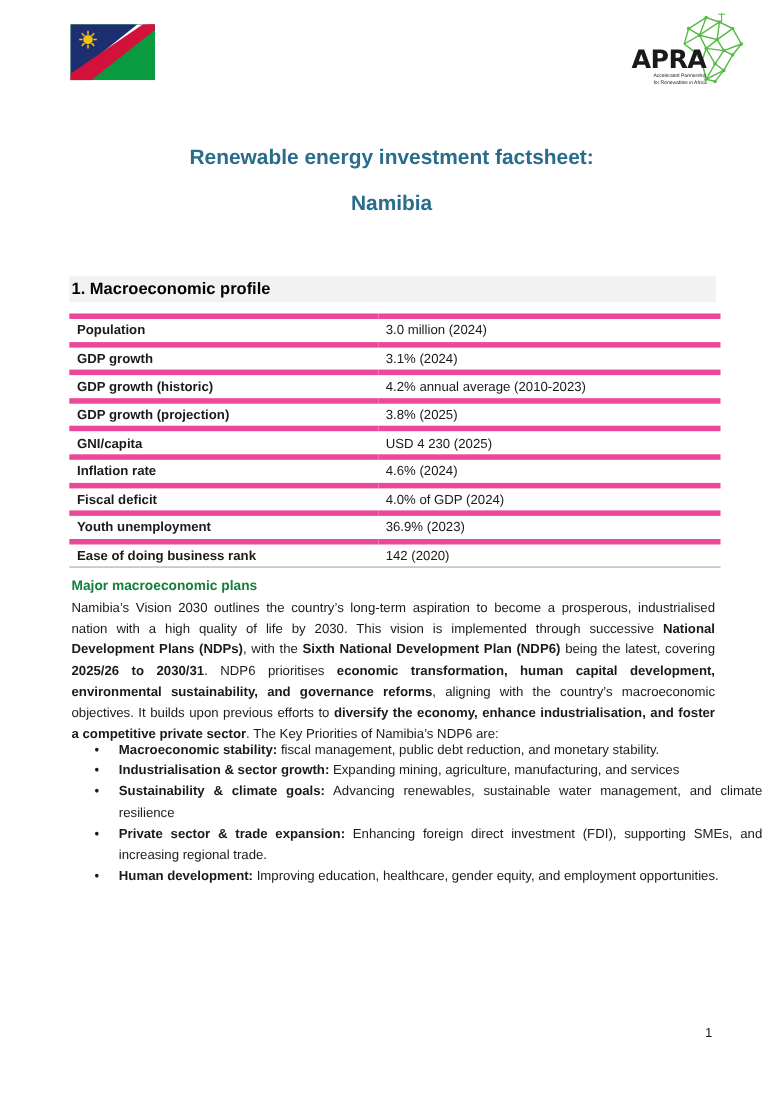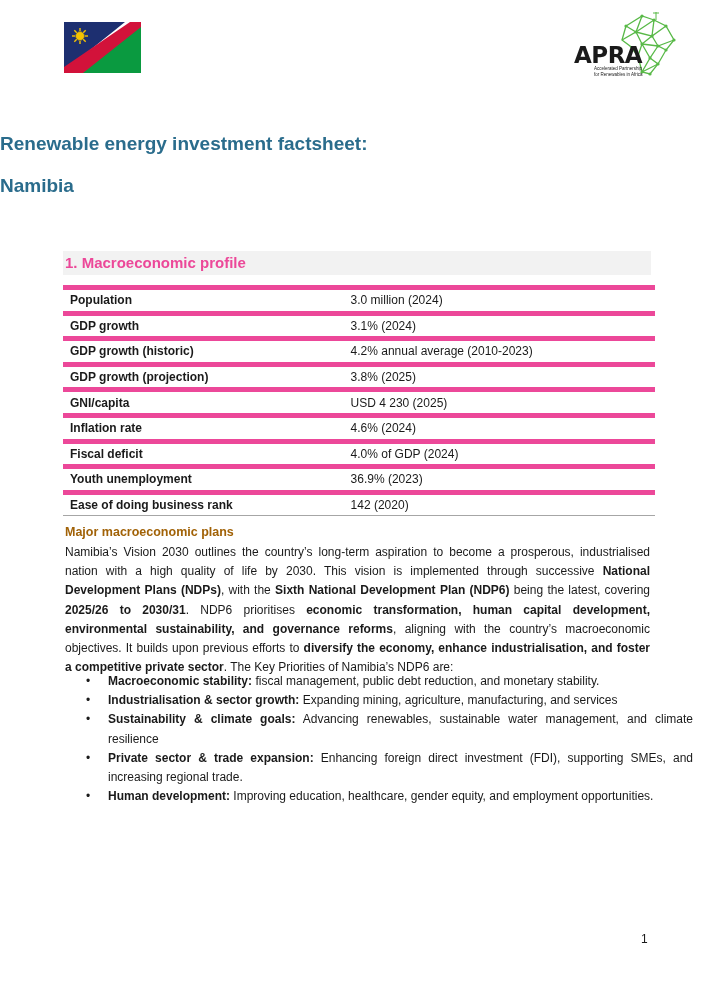--- a/index.html
+++ b/index.html
@@ -5,41 +5,41 @@
   html, body { margin: 0; padding: 0; background: #ffffff; }
   body {
     width: 712px; height: 1007px; position: relative; overflow: hidden;
     font-family: "Liberation Sans", "DejaVu Sans", sans-serif;
     color: #1a1a1a;
   }
   .flag { position: absolute; left: 64px; top: 22px; width: 77px; height: 51px; }
   .logo { position: absolute; left: 570px; top: 10px; width: 108px; height: 72px; }
   .logo-text { position: absolute; left: 574px; top: 42px; font-weight: 900; font-size: 23px; color: #1a1a1a; letter-spacing: -0.5px; font-family: "DejaVu Sans", sans-serif; }
   .logo-sub { position: absolute; left: 594px; top: 66px; font-size: 4.5px; line-height: 5.5px; color: #1a1a1a; width: 60px; }
-  .title { position: absolute; left: 0; width: 712px; color: #2a6c8c; font-weight: bold; font-size: 19px; }
+  .title { position: absolute; left: 0; width: 712px; text-align: center; color: #2a6c8c; font-weight: bold; font-size: 19px; }
   .title.t1 { top: 133px; }
   .title.t2 { top: 175px; }
   .section-band {
     position: absolute; left: 63px; top: 251px; width: 588px; height: 24px;
     background: #f2f2f2;
   }
   .section-head {
-    position: absolute; left: 65px; top: 254px; color: #ec4899; font-weight: bold; font-size: 15px;
+    position: absolute; left: 65px; top: 254px; color: #000000; font-weight: bold; font-size: 15px;
   }
   table.facts {
     position: absolute; left: 63px; top: 285px; width: 592px;
     border-collapse: collapse; font-size: 12px;
   }
   table.facts td {
     border-top: 5px solid #ec4899; padding: 0 7px; height: 20.6px; vertical-align: middle;
   }
   table.facts tr:last-child td { border-bottom: 1px solid #a6a6a6; }
   table.facts td.k { font-weight: bold; }
   table.facts td.v { }
-  .sub-head { position: absolute; left: 65px; top: 525px; color: #a16207; font-weight: bold; font-size: 12.5px; }
+  .sub-head { position: absolute; left: 65px; top: 525px; color: #15803d; font-weight: bold; font-size: 12.5px; }
   .body-text {
     position: absolute; left: 65px; top: 543px; width: 585px;
     font-size: 12px; line-height: 19.2px; text-align: justify;
   }
   .body-text b { font-weight: bold; }
   ul.priorities {
     position: absolute; left: 65px; top: 672px; width: 585px; margin: 0; padding: 0 0 0 43px;
     font-size: 12px; line-height: 19.2px; text-align: justify; list-style: none;
   }
   ul.priorities li { position: relative; }

